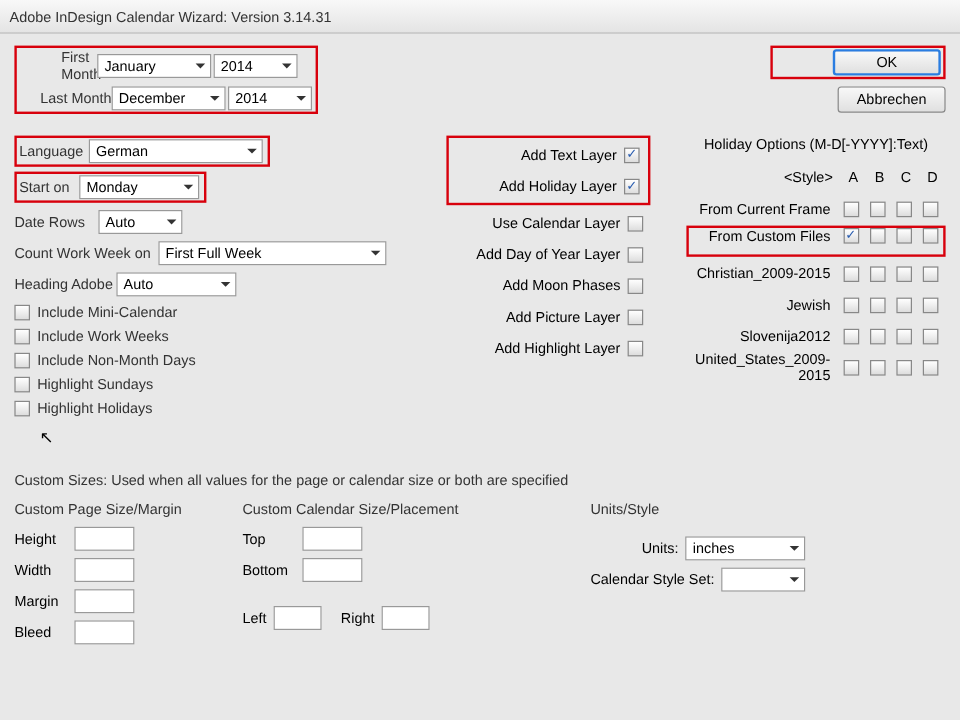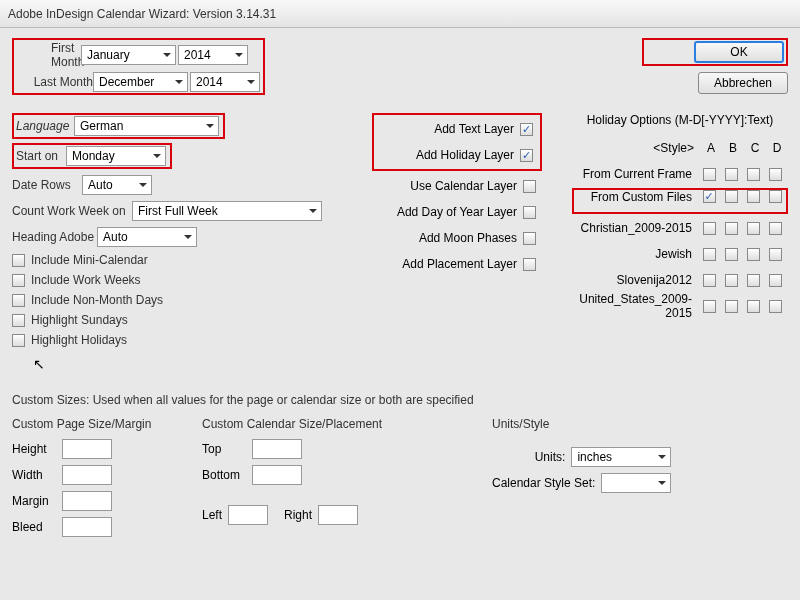--- a/index.html
+++ b/index.html
@@ -67,21 +67,21 @@
     </div>
   </div>
 
   <div style="height:18px;"></div>
 
   <div class="cols">
 
     <div class="col1">
       <div style="margin-bottom:4px;">
         <div class="hlrow">
-          <span class="lbl" style="width:58px;font-style:italic;">Language</span>
+          <span class="lbl" style="width:58px;">Language</span>
           <span class="sel" style="width:145px;">German</span>
         </div>
       </div>
       <div style="margin-bottom:6px;">
         <div class="hlrow">
           <span class="lbl" style="width:50px;">Start on</span>
           <span class="sel" style="width:100px;">Monday</span>
         </div>
       </div>
       <div class="row">
@@ -135,21 +135,25 @@
         </div>
       <div class="optrow">
           <span>Add Day of Year Layer</span>
           <span class="chk"></span>
         </div>
       <div class="optrow">
           <span>Add Moon Phases</span>
           <span class="chk"></span>
         </div>
       <div class="optrow">
-          <span>Add Placement Layer</span>
+          <span>Add Picture Layer</span>
+          <span class="chk"></span>
+        </div>
+      <div class="optrow">
+          <span>Add Highlight Layer</span>
           <span class="chk"></span>
         </div>
     </div>
 
     <div class="col3">
       <div class="section-hdr">Holiday Options (M-D[-YYYY]:Text)</div>
       <div class="holrow">
         <div class="holname">&lt;Style&gt;</div>
         <div class="holchk holhdr">A</div>
         <div class="holchk holhdr">B</div>

